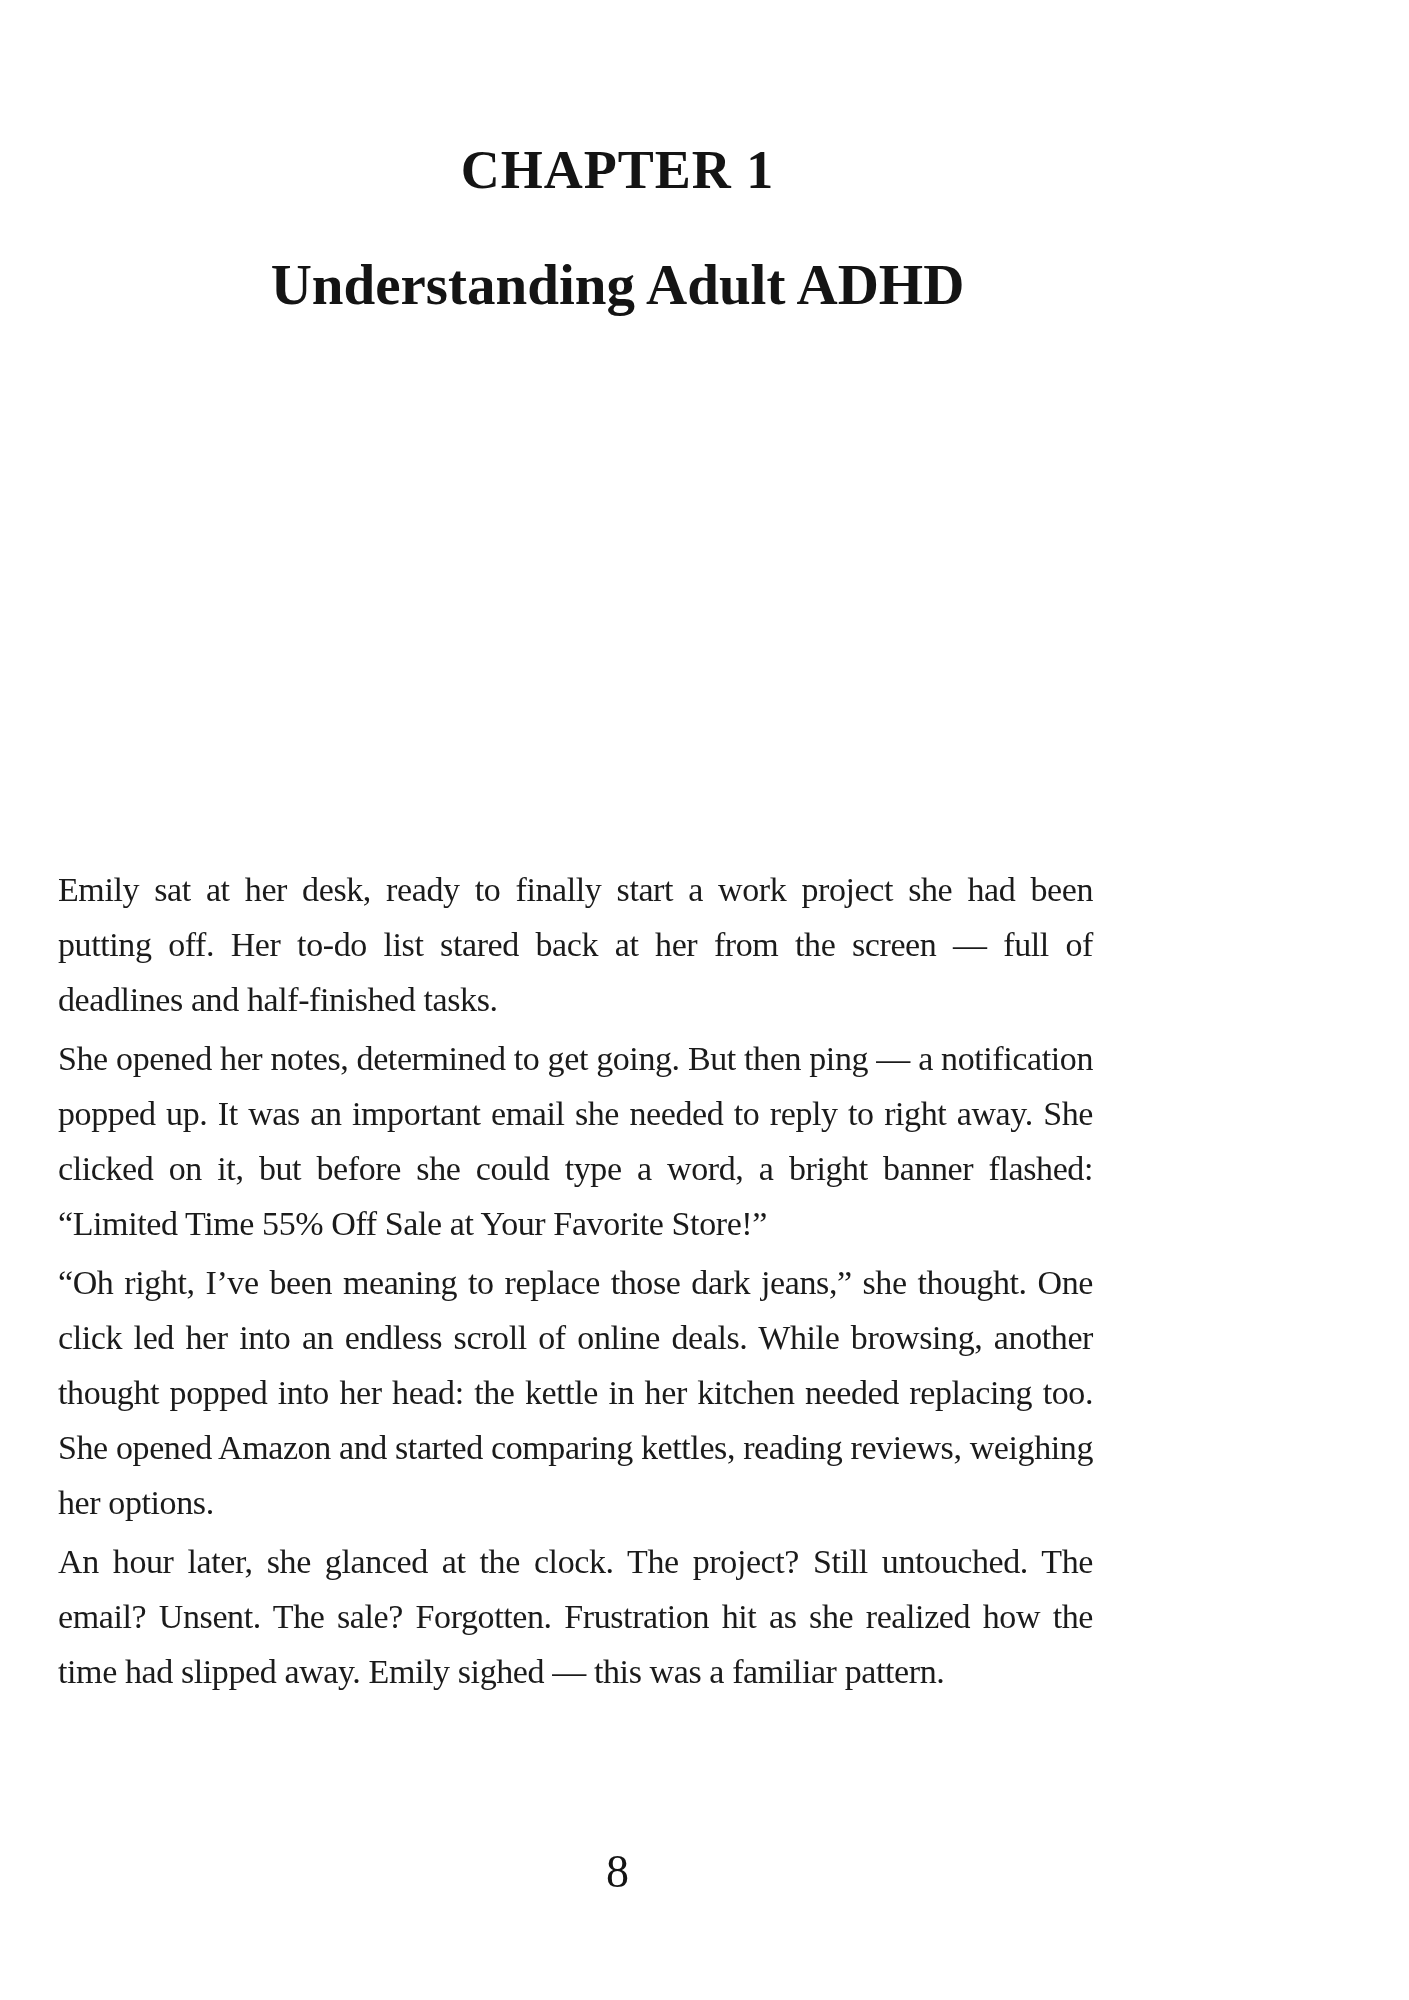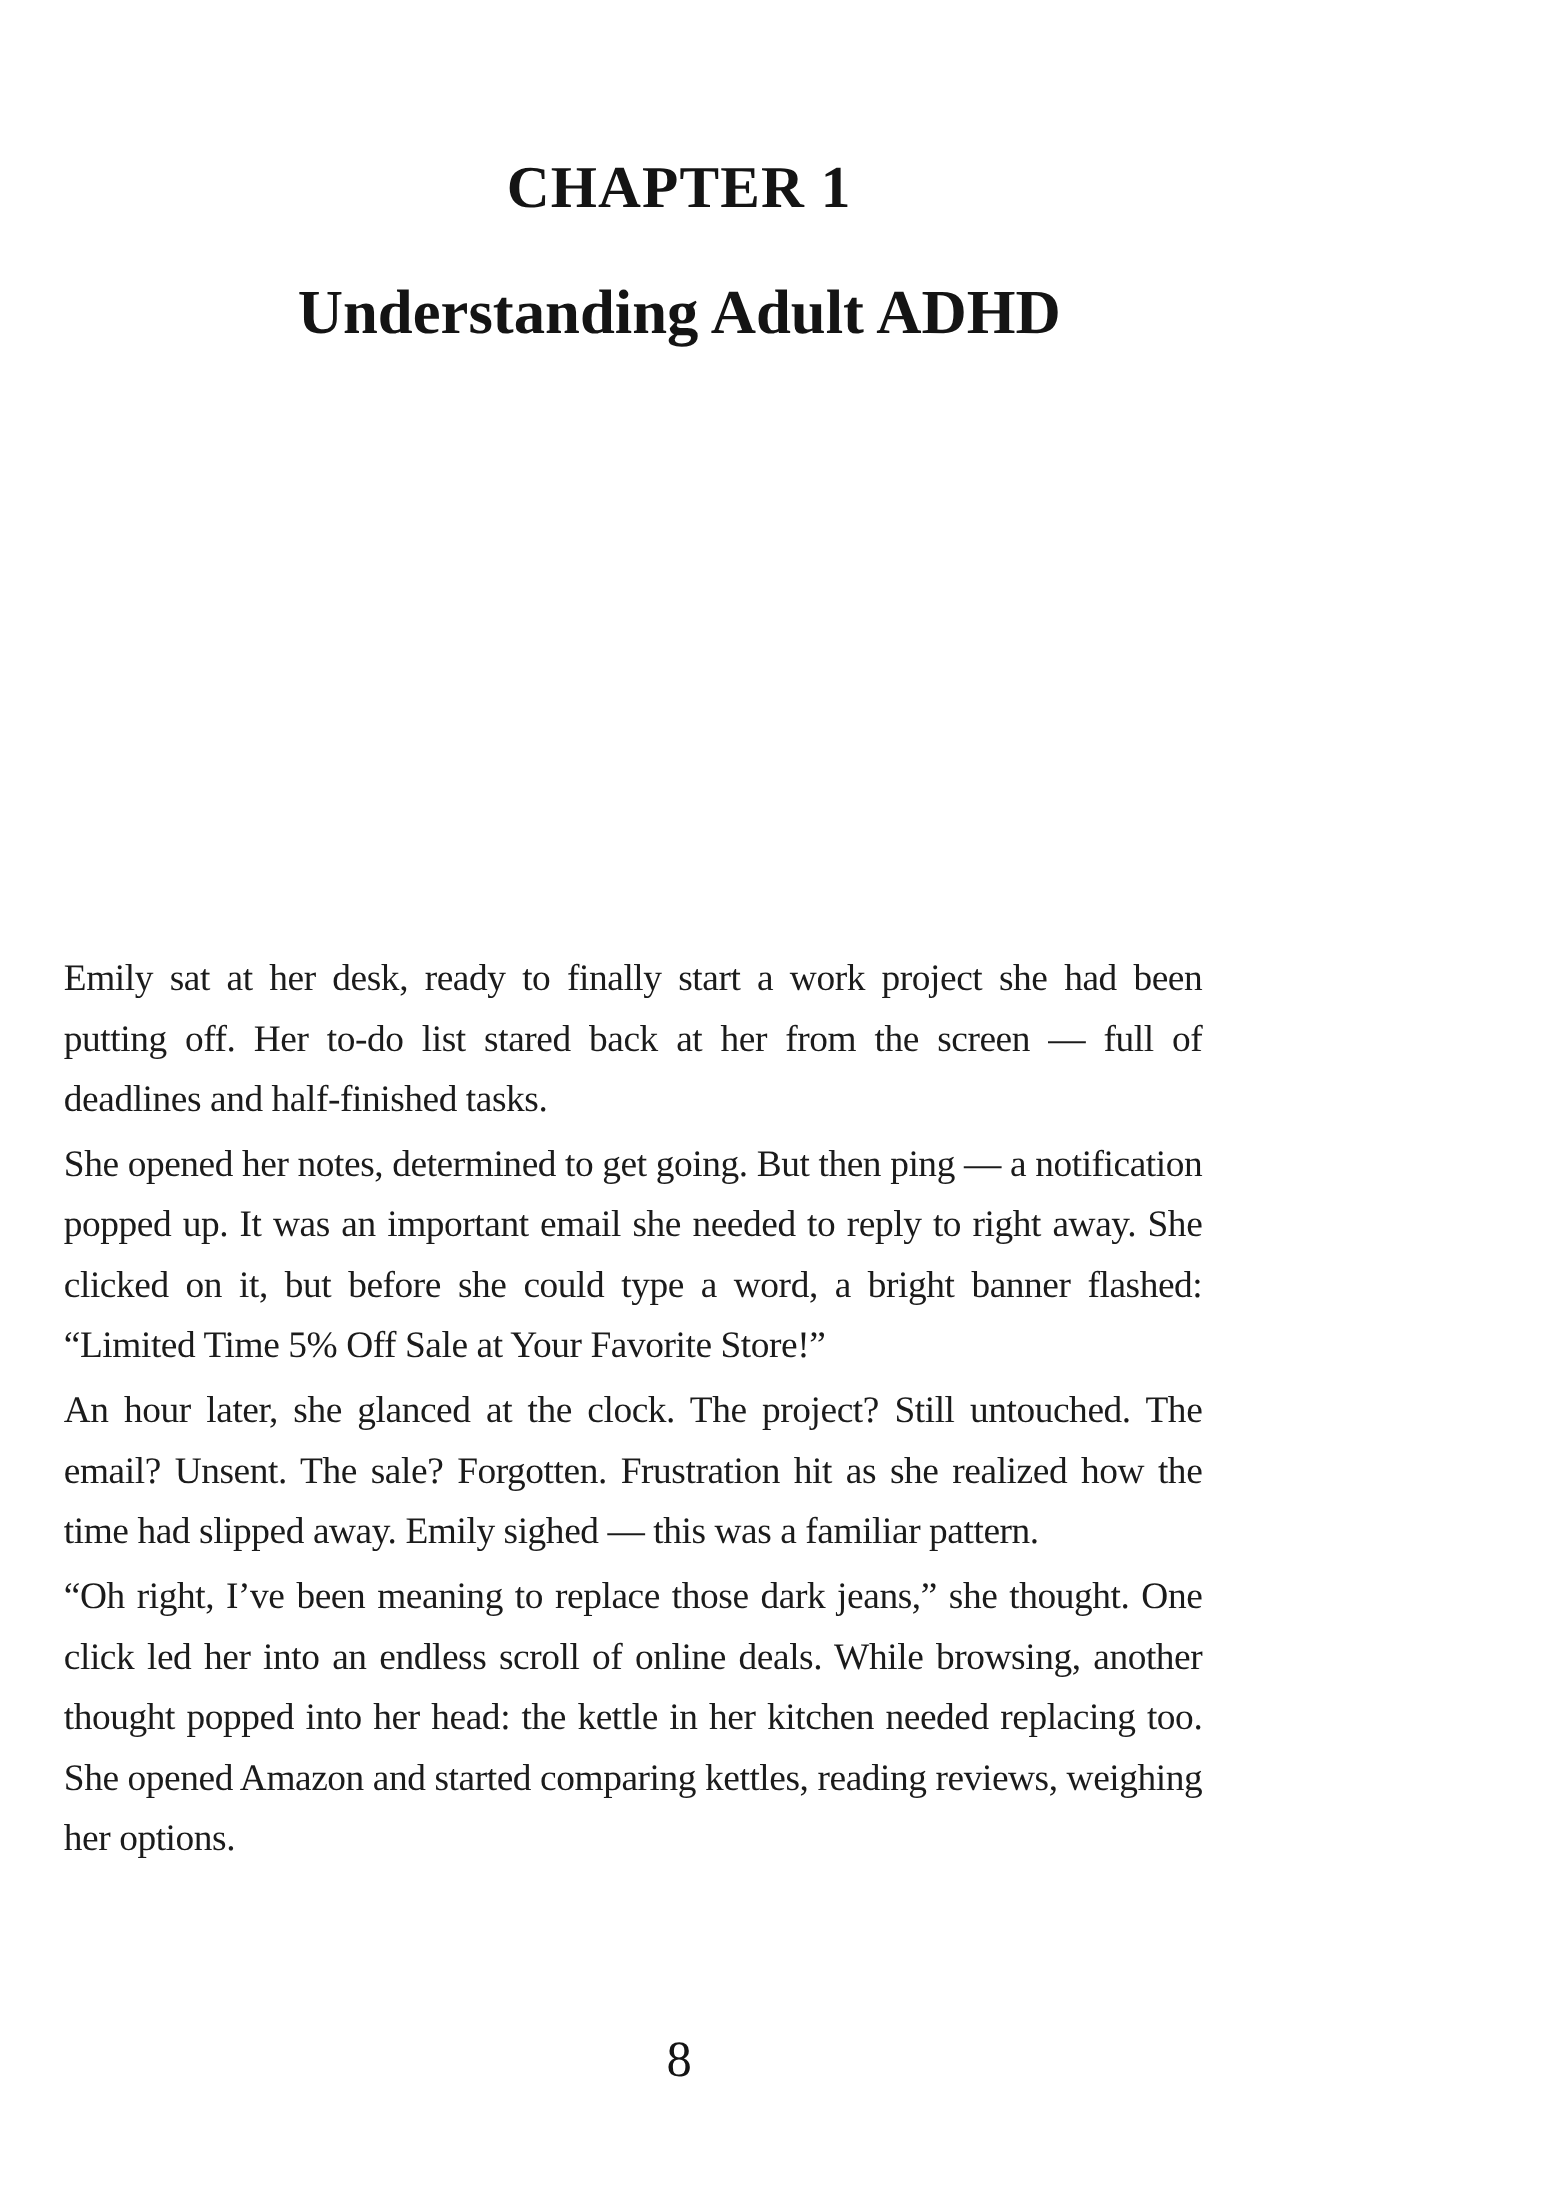--- a/index.html
+++ b/index.html
@@ -59,19 +59,19 @@
 </style>
 </head>
 <body>
 
 <div class="book-page">
   <h1 class="chapter-label">CHAPTER 1</h1>
   <h2 class="chapter-title">Understanding Adult ADHD</h2>
 
   <div class="chapter-body">
     <p>Emily sat at her desk, ready to finally start a work project she had been putting off. Her to-do list stared back at her from the screen — full of deadlines and half-finished tasks.</p>
-    <p>She opened her notes, determined to get going. But then ping — a notification popped up. It was an important email she needed to reply to right away. She clicked on it, but before she could type a word, a bright banner flashed: “Limited Time 5% Off Sale at Your Favorite Store!”</p>
+    <p>She opened her notes, determined to get going. But then ping — a notification popped up. It was an important email she needed to reply to right away. She clicked on it, but before she could type a word, a bright banner flashed: “Limited Time 55% Off Sale at Your Favorite Store!”</p>
+    <p>“Oh right, I’ve been meaning to replace those dark jeans,” she thought. One click led her into an endless scroll of online deals. While browsing, another thought popped into her head: the kettle in her kitchen needed replacing too. She opened Amazon and started comparing kettles, reading reviews, weighing her options.</p>
     <p>An hour later, she glanced at the clock. The project? Still untouched. The email? Unsent. The sale? Forgotten. Frustration hit as she realized how the time had slipped away. Emily sighed — this was a familiar pattern.</p>
-    <p>“Oh right, I’ve been meaning to replace those dark jeans,” she thought. One click led her into an endless scroll of online deals. While browsing, another thought popped into her head: the kettle in her kitchen needed replacing too. She opened Amazon and started comparing kettles, reading reviews, weighing her options.</p>
   </div>
 
   <div class="page-number">8</div>
 </div>
 
 </body></html>

